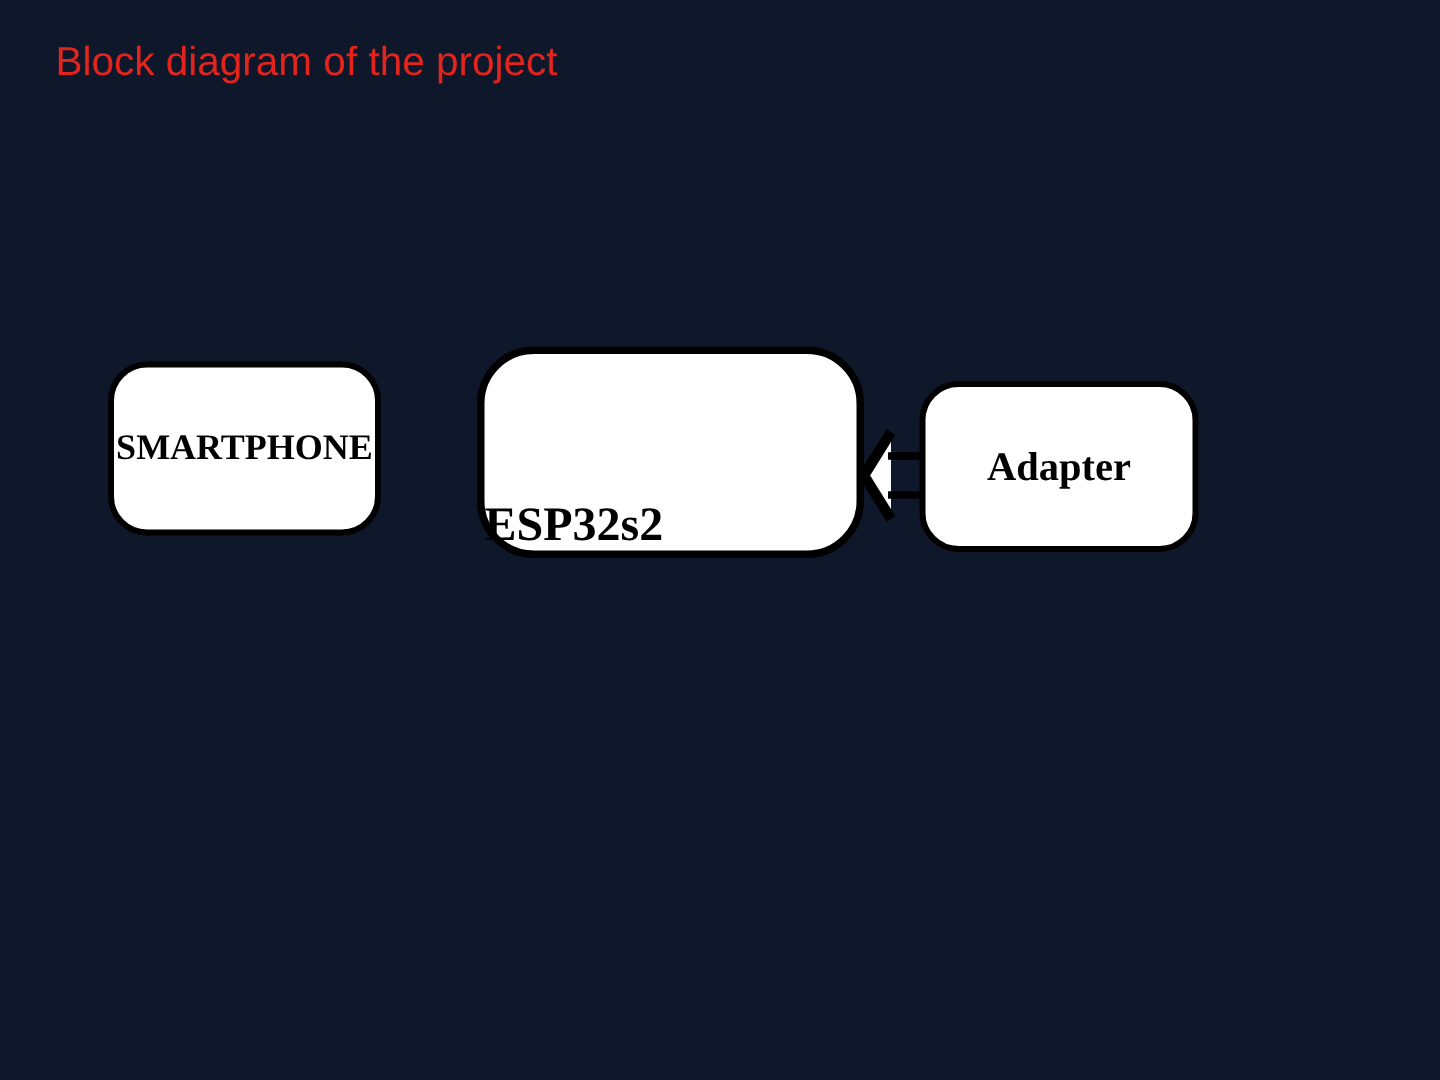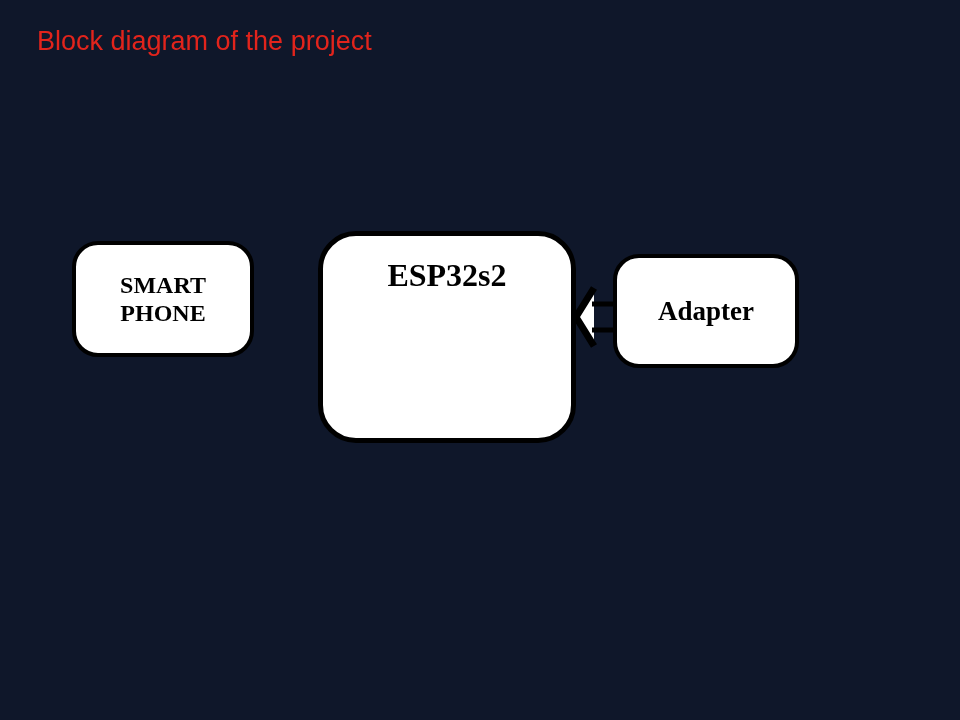--- a/index.html
+++ b/index.html
@@ -26,21 +26,21 @@
     color: #e2241c;
     white-space: nowrap;
   }
   .node {
     position: absolute;
     box-sizing: border-box;
     background: #ffffff;
     border: 4px solid #000000;
     color: #000000;
     display: flex;
-    flex-direction: column;
+    flex-direction: row;
     align-items: center;
     justify-content: center;
     text-align: center;
     font-weight: bold;
   }
   .node .line {
     display: block;
     white-space: nowrap;
   }
   .node-smartphone {
@@ -49,27 +49,28 @@
     width: 182px;
     height: 116px;
     border-radius: 26px;
     font-size: 24px;
     line-height: 28px;
   }
   .node-esp32 {
     left: 318px;
     top: 231px;
     width: 258px;
-    height: 212px;
+    height: 141px;
     border-width: 5px;
     border-radius: 38px;
     justify-content: flex-start;
     padding-top: 21px;
     font-size: 32px;
     line-height: 36px;
+    align-items: flex-end;
   }
   .node-adapter {
     left: 613px;
     top: 254px;
     width: 186px;
     height: 114px;
     border-radius: 26px;
     font-size: 27px;
     line-height: 30px;
   }

